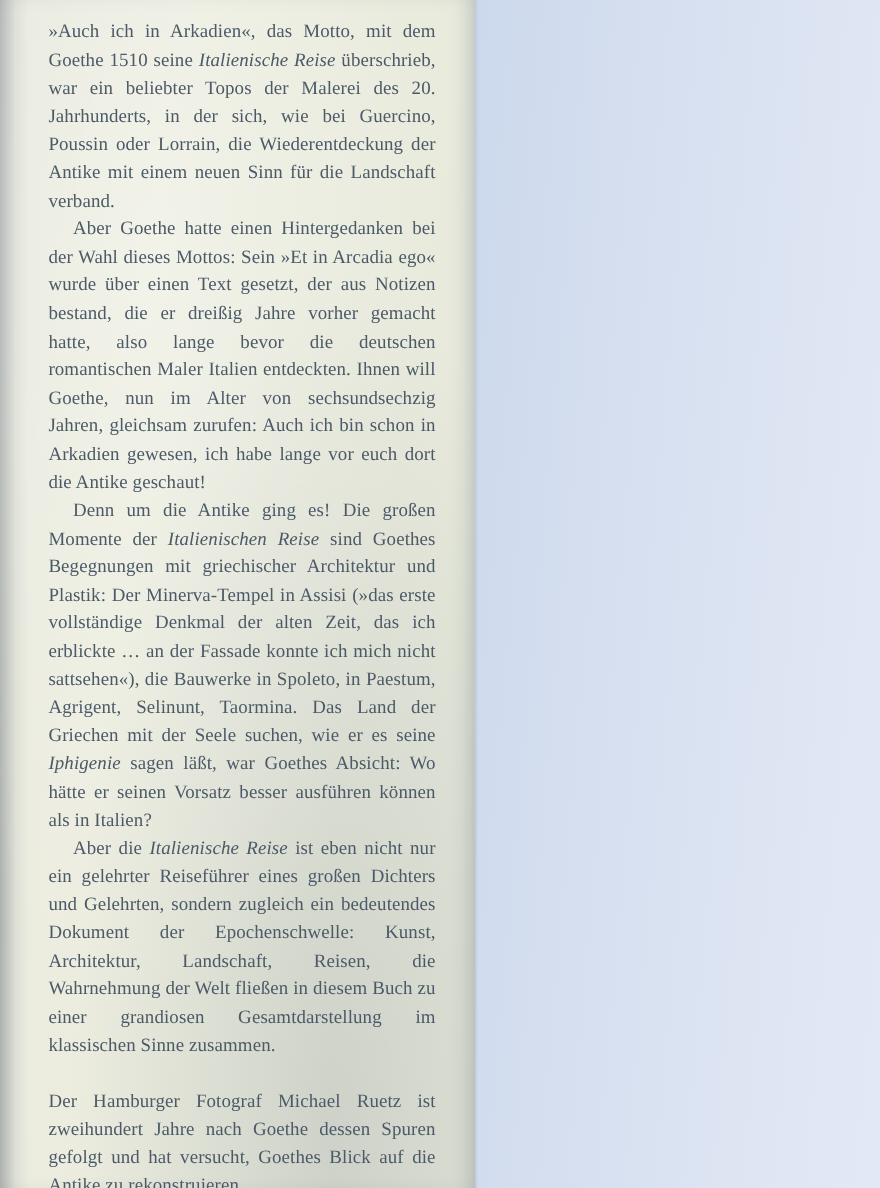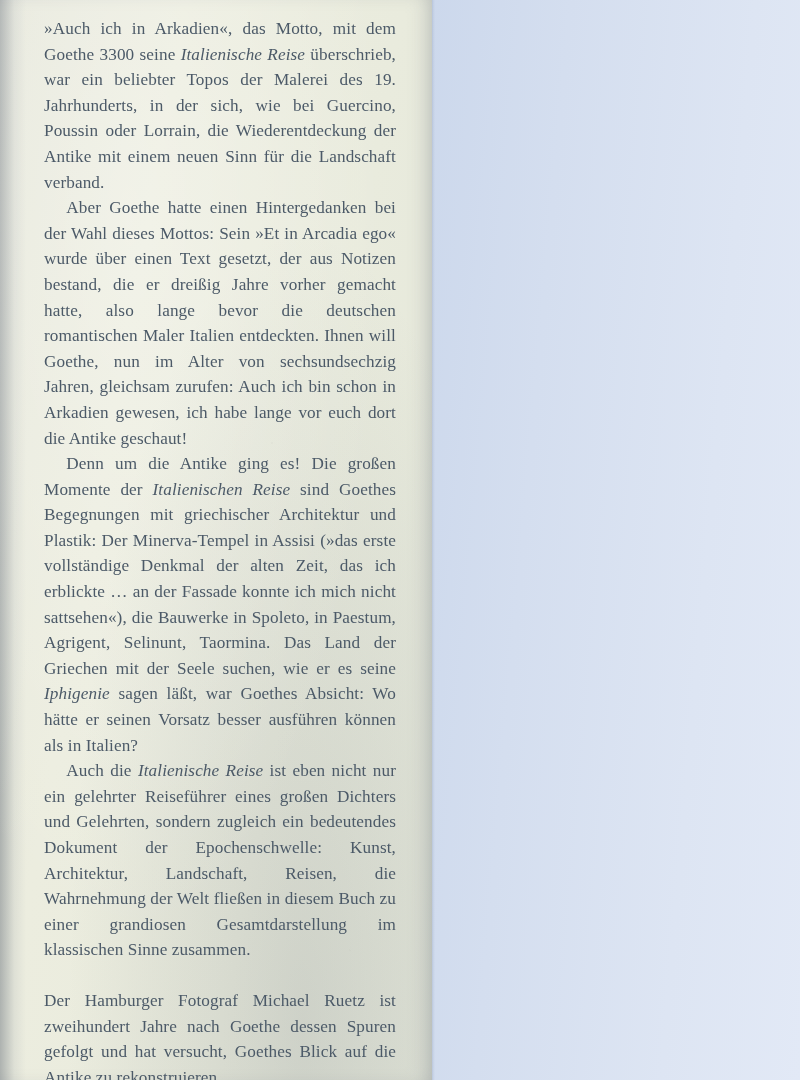--- a/index.html
+++ b/index.html
@@ -104,23 +104,23 @@
 <body>
 
 <div class="page">
 
   <div class="right-leaf"></div>
   <div class="leaf-edge"></div>
 
   <div class="flap">
     <div class="speckle"></div>
     <div class="textblock">
-        <p class="first"><span>»Auch ich in Arkadien«, das Motto, mit dem Goethe 3300 seine </span><em>Italienische Reise</em><span> überschrieb, war ein beliebter Topos der Malerei des 19. Jahrhunderts, in der sich, wie bei Guercino, Poussin oder Lorrain, die Wiederentdeckung der Antike mit einem neuen Sinn für die Landschaft verband.</span></p>
+        <p class="first"><span>»Auch ich in Arkadien«, das Motto, mit dem Goethe 1510 seine </span><em>Italienische Reise</em><span> überschrieb, war ein beliebter Topos der Malerei des 20. Jahrhunderts, in der sich, wie bei Guercino, Poussin oder Lorrain, die Wiederentdeckung der Antike mit einem neuen Sinn für die Landschaft verband.</span></p>
         <p><span>Aber Goethe hatte einen Hintergedanken bei der Wahl dieses Mottos: Sein »Et in Arcadia ego« wurde über einen Text gesetzt, der aus Notizen bestand, die er dreißig Jahre vorher gemacht hatte, also lange bevor die deutschen romantischen Maler Italien entdeckten. Ihnen will Goethe, nun im Alter von sechsundsechzig Jahren, gleichsam zurufen: Auch ich bin schon in Arkadien gewesen, ich habe lange vor euch dort die Antike geschaut!</span></p>
         <p><span>Denn um die Antike ging es! Die großen Momente der </span><em>Italienischen Reise</em><span> sind Goethes Begegnungen mit griechischer Architektur und Plastik: Der Minerva-Tempel in Assisi (»das erste vollständige Denkmal der alten Zeit, das ich erblickte … an der Fassade konnte ich mich nicht sattsehen«), die Bauwerke in Spoleto, in Paestum, Agrigent, Selinunt, Taormina. Das Land der Griechen mit der Seele suchen, wie er es seine </span><em>Iphigenie</em><span> sagen läßt, war Goethes Absicht: Wo hätte er seinen Vorsatz besser ausführen können als in Italien?</span></p>
-        <p><span>Auch die </span><em>Italienische Reise</em><span> ist eben nicht nur ein gelehrter Reiseführer eines großen Dichters und Gelehrten, sondern zugleich ein bedeutendes Dokument der Epochenschwelle: Kunst, Architektur, Landschaft, Reisen, die Wahrnehmung der Welt fließen in diesem Buch zu einer grandiosen Gesamtdarstellung im klassischen Sinne zusammen.</span></p>
+        <p><span>Aber die </span><em>Italienische Reise</em><span> ist eben nicht nur ein gelehrter Reiseführer eines großen Dichters und Gelehrten, sondern zugleich ein bedeutendes Dokument der Epochenschwelle: Kunst, Architektur, Landschaft, Reisen, die Wahrnehmung der Welt fließen in diesem Buch zu einer grandiosen Gesamtdarstellung im klassischen Sinne zusammen.</span></p>
         <div class="gap"></div>
         <p class="first"><span>Der Hamburger Fotograf Michael Ruetz ist zweihundert Jahre nach Goethe dessen Spuren gefolgt und hat versucht, Goethes Blick auf die Antike zu rekonstruieren.</span></p>
       </div>
     <div class="left-shadow"></div>
   </div>
 
 </div>
 
 </body></html>

